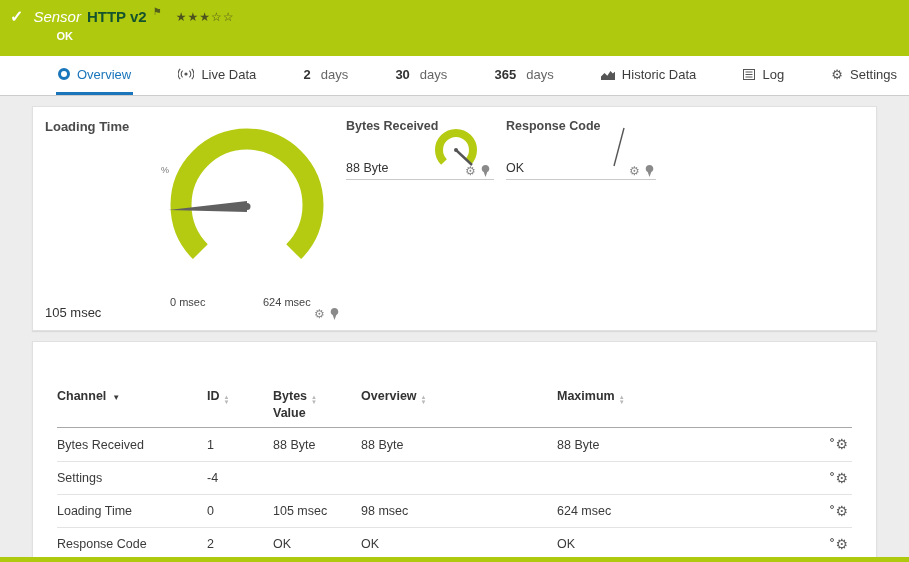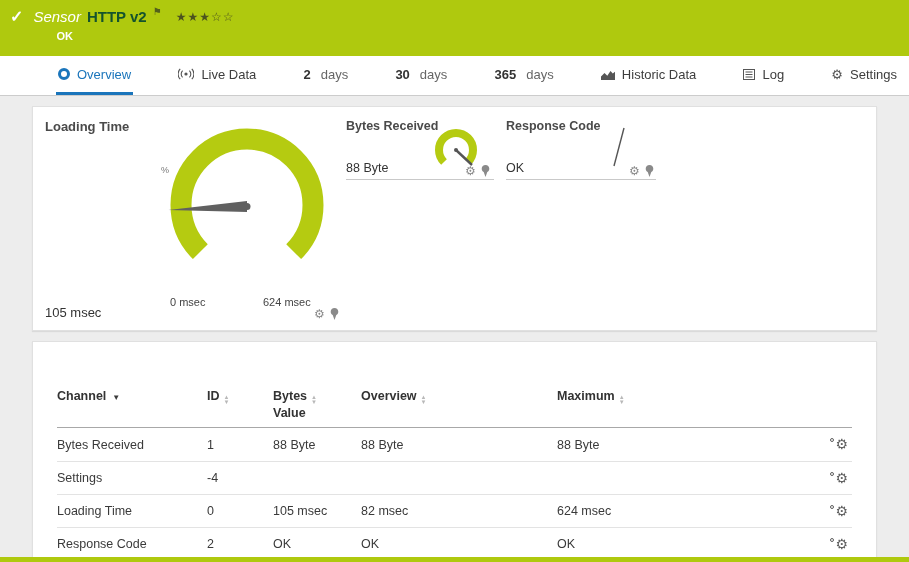--- a/index.html
+++ b/index.html
@@ -262,21 +262,21 @@
         <div class="right"></div>
         <div class="right"></div>
         <div class="right"></div>
         <div class="td-gear"><span class="chan-gear"><span class="cg-dot"></span><span class="cg-gear">⚙</span></span></div>
       </div>
 
       <div class="trow">
         <div>Loading Time</div>
         <div class="right">0</div>
         <div class="right">105 msec</div>
-        <div class="right">82 msec</div>
+        <div class="right">98 msec</div>
         <div class="right">624 msec</div>
         <div class="td-gear"><span class="chan-gear"><span class="cg-dot"></span><span class="cg-gear">⚙</span></span></div>
       </div>
 
       <div class="trow">
         <div>Response Code</div>
         <div class="right">2</div>
         <div class="right">OK</div>
         <div class="right">OK</div>
         <div class="right">OK</div>

